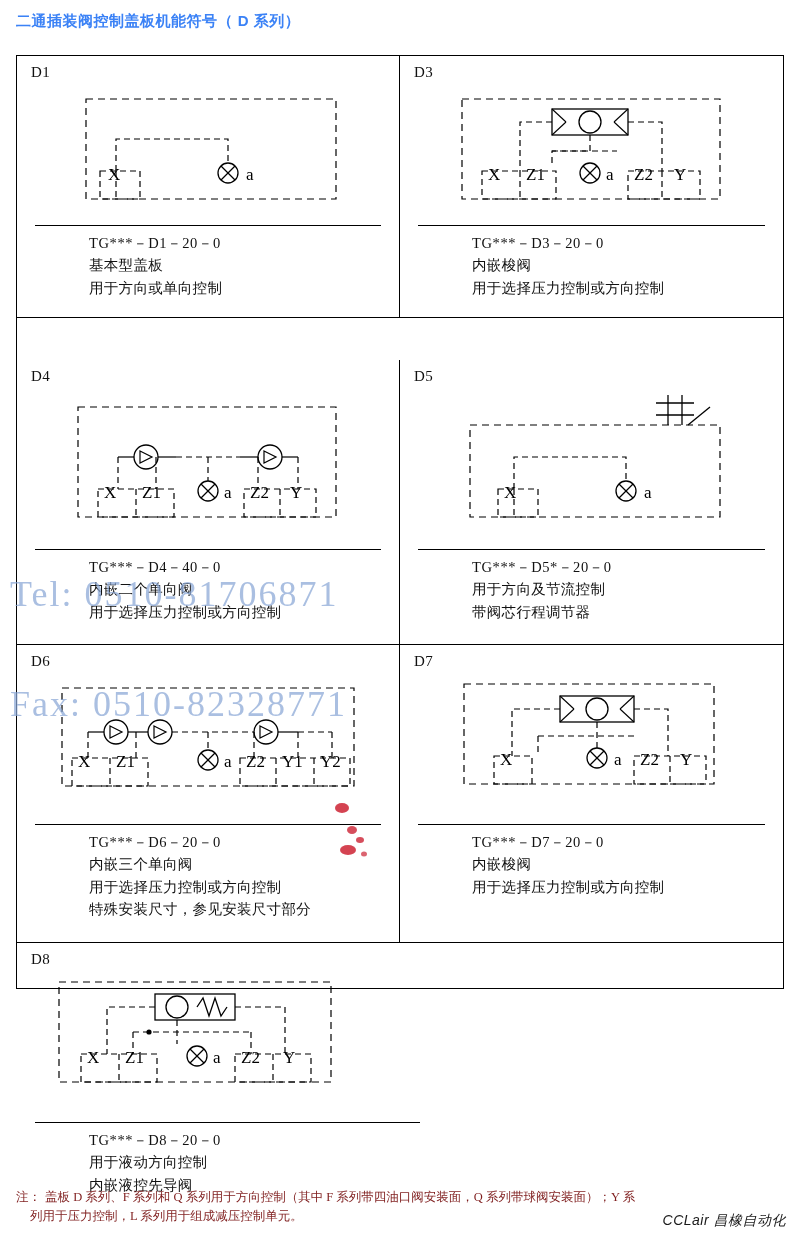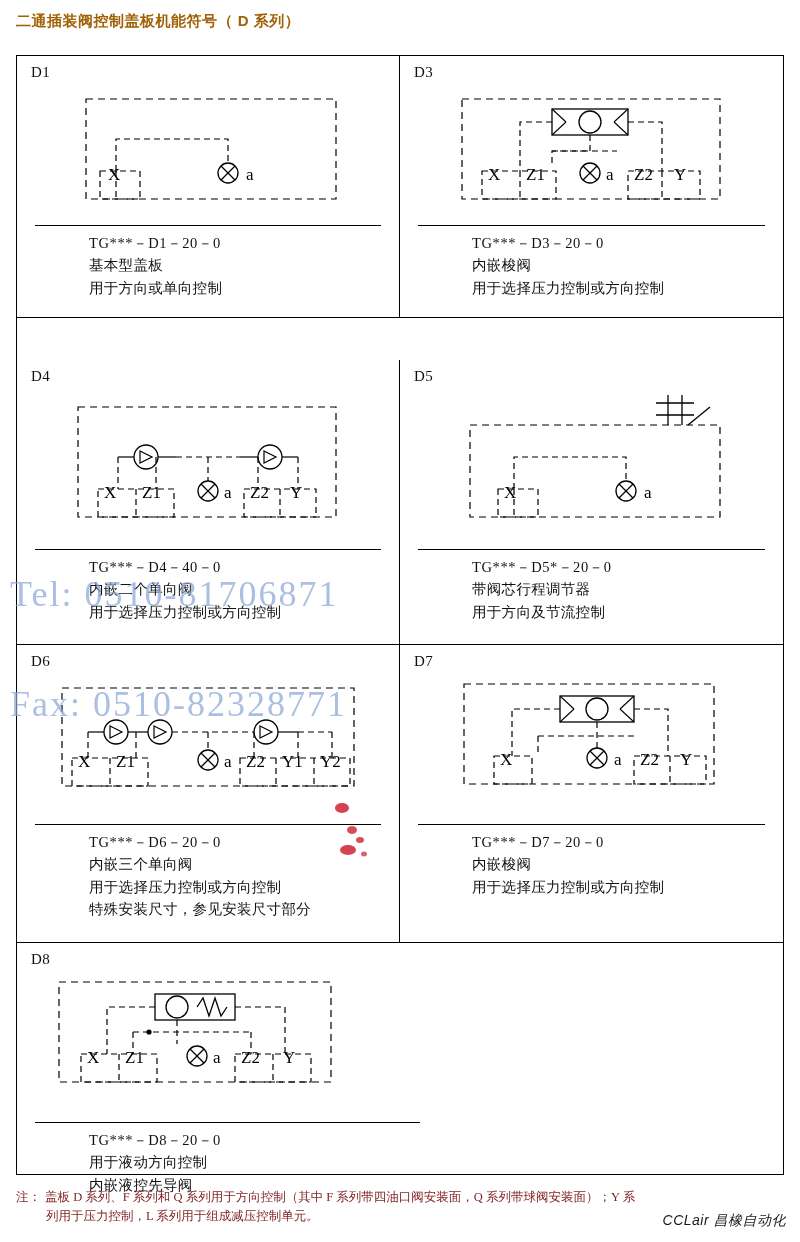--- a/index.html
+++ b/index.html
@@ -10,26 +10,26 @@
     color:#111;
     position:relative;
     overflow:hidden;
   }
   .page{position:relative;width:800px;height:1242px;}
 
   .page-title{
     position:absolute;left:16px;top:12px;
     font-family:"Liberation Sans", sans-serif;
     font-weight:bold;font-size:15px;letter-spacing:0.5px;
-    color:#a16207;
+    color:#3b82f6;
   }
 
   .grid{
     position:absolute;left:16px;top:55px;
-    width:768px;height:1120px;
+    width:768px;height:934px;
     border:1.5px solid #000;
     box-sizing:border-box;
   }
 
   .row{display:flex;border-bottom:1.5px solid #000;box-sizing:border-box;}
   .row:last-child{border-bottom:none;}
   .cell{
     position:relative;
     box-sizing:border-box;
     border-right:1.5px solid #000;
@@ -64,21 +64,21 @@
   .desc .model{letter-spacing:0.6px;}
 
   .footnote{
     position:absolute;left:16px;top:1188px;width:770px;
     font-family:"Liberation Serif", serif;
     font-size:12.5px;
     line-height:1.5;
     color:#7f1d1d;
   }
   .footnote .lbl{margin-right:4px;}
-  .footnote .line2{display:block;margin-left:30px;}
+  .footnote .line2{display:block;margin-left:14px;}
 
   .watermark{
     position:absolute;
     font-family:"Liberation Serif", serif;
     color:#8aa7d6;
     opacity:0.72;
     font-size:36px;
     letter-spacing:2px;
     white-space:nowrap;
     pointer-events:none;
@@ -243,22 +243,22 @@
             <circle cx="184" cy="106" r="10" fill="none" stroke="#000" stroke-width="1.3"></circle>
             <line x1="177" y1="99" x2="191" y2="113" stroke="#000" stroke-width="1.3"></line>
             <line x1="191" y1="99" x2="177" y2="113" stroke="#000" stroke-width="1.3"></line>
             <text x="62" y="113" font-family="Liberation Serif, serif" font-size="17">X</text>
             <text x="202" y="113" font-family="Liberation Serif, serif" font-size="17">a</text>
           </svg>
         </div>
         <div class="divider"></div>
         <div class="desc">
           <div class="model">TG***－D5*－20－0</div>
+          <div>用于方向及节流控制</div>
           <div>带阀芯行程调节器</div>
-          <div>用于方向及节流控制</div>
         </div>
       </div>
     </div>
 
     <div class="row" style="height:298px;">
 
       <div class="cell half">
         <div class="code">D6</div>
         <div class="symbol-area">
           <svg class="symbol-svg" width="320" height="150" viewBox="0 0 320 150">

